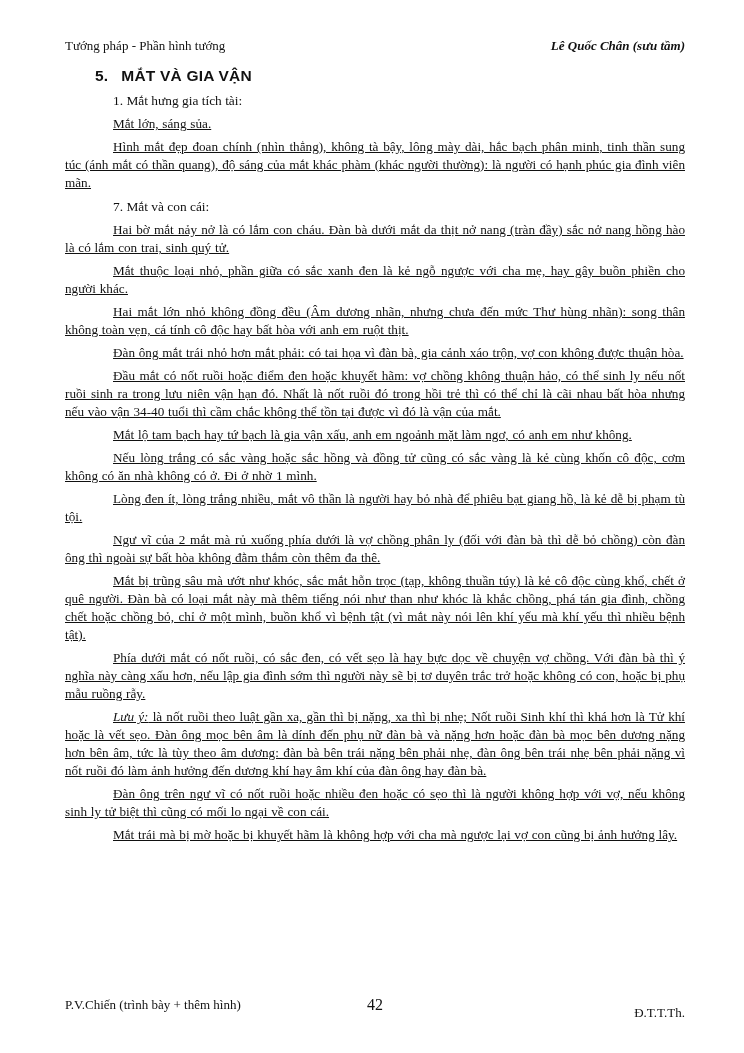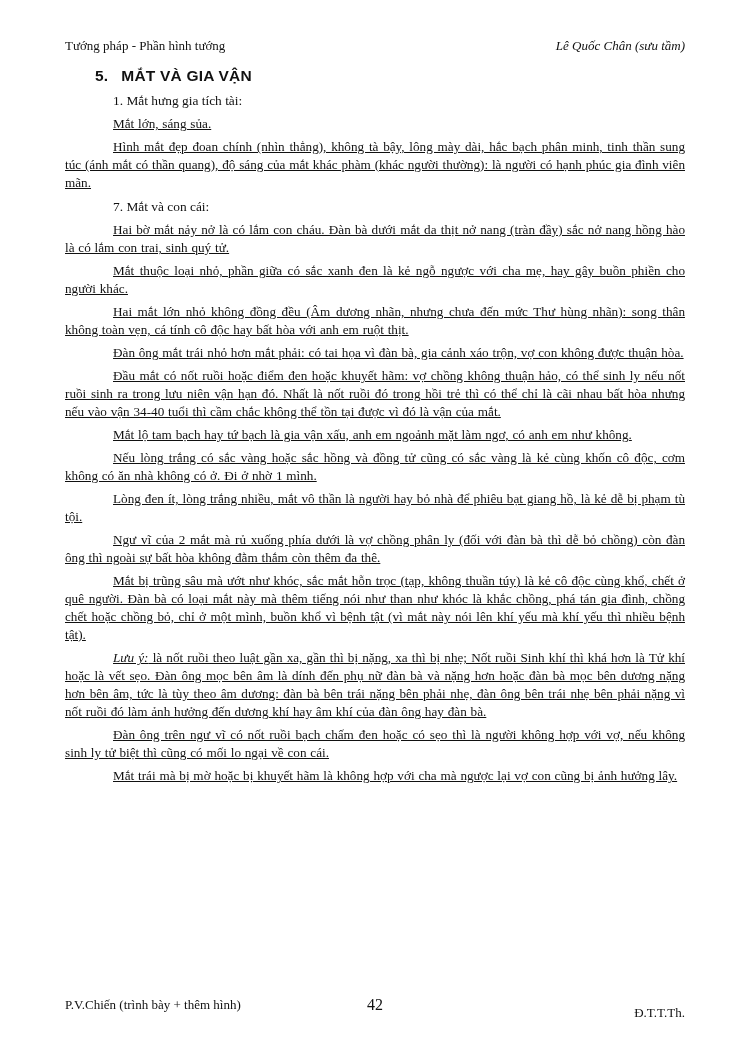--- a/index.html
+++ b/index.html
@@ -30,21 +30,21 @@
     justify-content: space-between;
     align-items: baseline;
     font-size: 13px;
     line-height: 16px;
     margin-bottom: 10px;
   }
   .page-header .hdr-left {
     font-style: normal;
   }
   .page-header .hdr-right {
-    font-weight: normal;
+    font-weight: bold;
     font-style: italic;
   }
   .doc-title {
     font-family: "Liberation Sans", "DejaVu Sans", sans-serif;
     font-weight: bold;
     font-size: 15.5px;
     line-height: 20px;
     margin: 12px 0 5px 30px;
     letter-spacing: 0.2px;
   }
@@ -132,22 +132,23 @@
 
   <div class="section">
     <div class="section-body">
           <p class="para">Đàn ông mắt trái nhỏ hơn mắt phải: có tai họa vì đàn bà, gia cảnh xáo trộn, vợ con không được thuận hòa.</p>
           <p class="para">Đầu mắt có nốt ruồi hoặc điểm đen hoặc khuyết hãm: vợ chồng không thuận hảo, có thể sinh ly nếu nốt ruồi sinh ra trong lưu niên vận hạn đó. Nhất là nốt ruồi đó trong hồi trẻ thì có thể chỉ là cãi nhau bất hòa nhưng nếu vào vận 34-40 tuổi thì cầm chắc không thể tồn tại được vì đó là vận của mắt.</p>
           <p class="para">Mắt lộ tam bạch hay tứ bạch là gia vận xấu, anh em ngoảnh mặt làm ngơ, có anh em như không.</p>
           <p class="para">Nếu lòng trắng có sắc vàng hoặc sắc hồng và đồng tử cũng có sắc vàng là kẻ cùng khốn cô độc, cơm không có ăn nhà không có ở. Đi ở nhờ 1 mình.</p>
           <p class="para">Lòng đen ít, lòng trắng nhiều, mắt vô thần là người hay bỏ nhà để phiêu bạt giang hồ, là kẻ dễ bị phạm tù tội.</p>
           <p class="para">Ngư vĩ của 2 mắt mà rủ xuống phía dưới là vợ chồng phân ly (đối với đàn bà thì dễ bỏ chồng) còn đàn ông thì ngoài sự bất hòa không đằm thắm còn thêm đa thê.</p>
           <p class="para">Mắt bị trũng sâu mà ướt như khóc, sắc mắt hỗn trọc (tạp, không thuần túy) là kẻ cô độc cùng khổ, chết ở quê người. Đàn bà có loại mắt này mà thêm tiếng nói như than như khóc là khắc chồng, phá tán gia đình, chồng chết hoặc chồng bỏ, chỉ ở một mình, buồn khổ vì bệnh tật (vì mắt này nói lên khí yếu mà khí yếu thì nhiều bệnh tật).</p>
+          <p class="para">Phía dưới mắt có nốt ruồi, có sắc đen, có vết sẹo là hay bực dọc về chuyện vợ chồng. Với đàn bà thì ý nghĩa này càng xấu hơn, nếu lập gia đình sớm thì người này sẽ bị tơ duyên trắc trở hoặc không có con, hoặc bị phụ mẫu ruồng rẫy.</p>
           <p class="para"><em>Lưu ý:</em> là nốt ruồi theo luật gần xa, gần thì bị nặng, xa thì bị nhẹ; Nốt ruồi Sinh khí thì khá hơn là Tử khí hoặc là vết sẹo. Đàn ông mọc bên âm là dính đến phụ nữ đàn bà và nặng hơn hoặc đàn bà mọc bên dương nặng hơn bên âm, tức là tùy theo âm dương: đàn bà bên trái nặng bên phải nhẹ, đàn ông bên trái nhẹ bên phải nặng vì nốt ruồi đó làm ảnh hưởng đến dương khí hay âm khí của đàn ông hay đàn bà.</p>
-          <p class="para">Đàn ông trên ngư vĩ có nốt ruồi bạch chấm đen hoặc có sẹo thì là người không hợp với vợ, nếu không sinh ly tử biệt thì cũng có mối lo ngại về con cái.</p>
+          <p class="para">Đàn ông trên ngư vĩ có nốt ruồi hoặc nhiều đen hoặc có sẹo thì là người không hợp với vợ, nếu không sinh ly tử biệt thì cũng có mối lo ngại về con cái.</p>
           <p class="para">Mắt trái mà bị mờ hoặc bị khuyết hãm là không hợp với cha mà  ngược lại vợ con cũng bị ảnh hưởng lây.</p>
         </div>
   </div>
 </div>
 
   <div class="page-footer">
     <span class="ftr-left">P.V.Chiến (trình bày + thêm hình)</span>
     <span class="ftr-center">42</span>
     <span class="ftr-right">Đ.T.T.Th.</span>
   </div>

